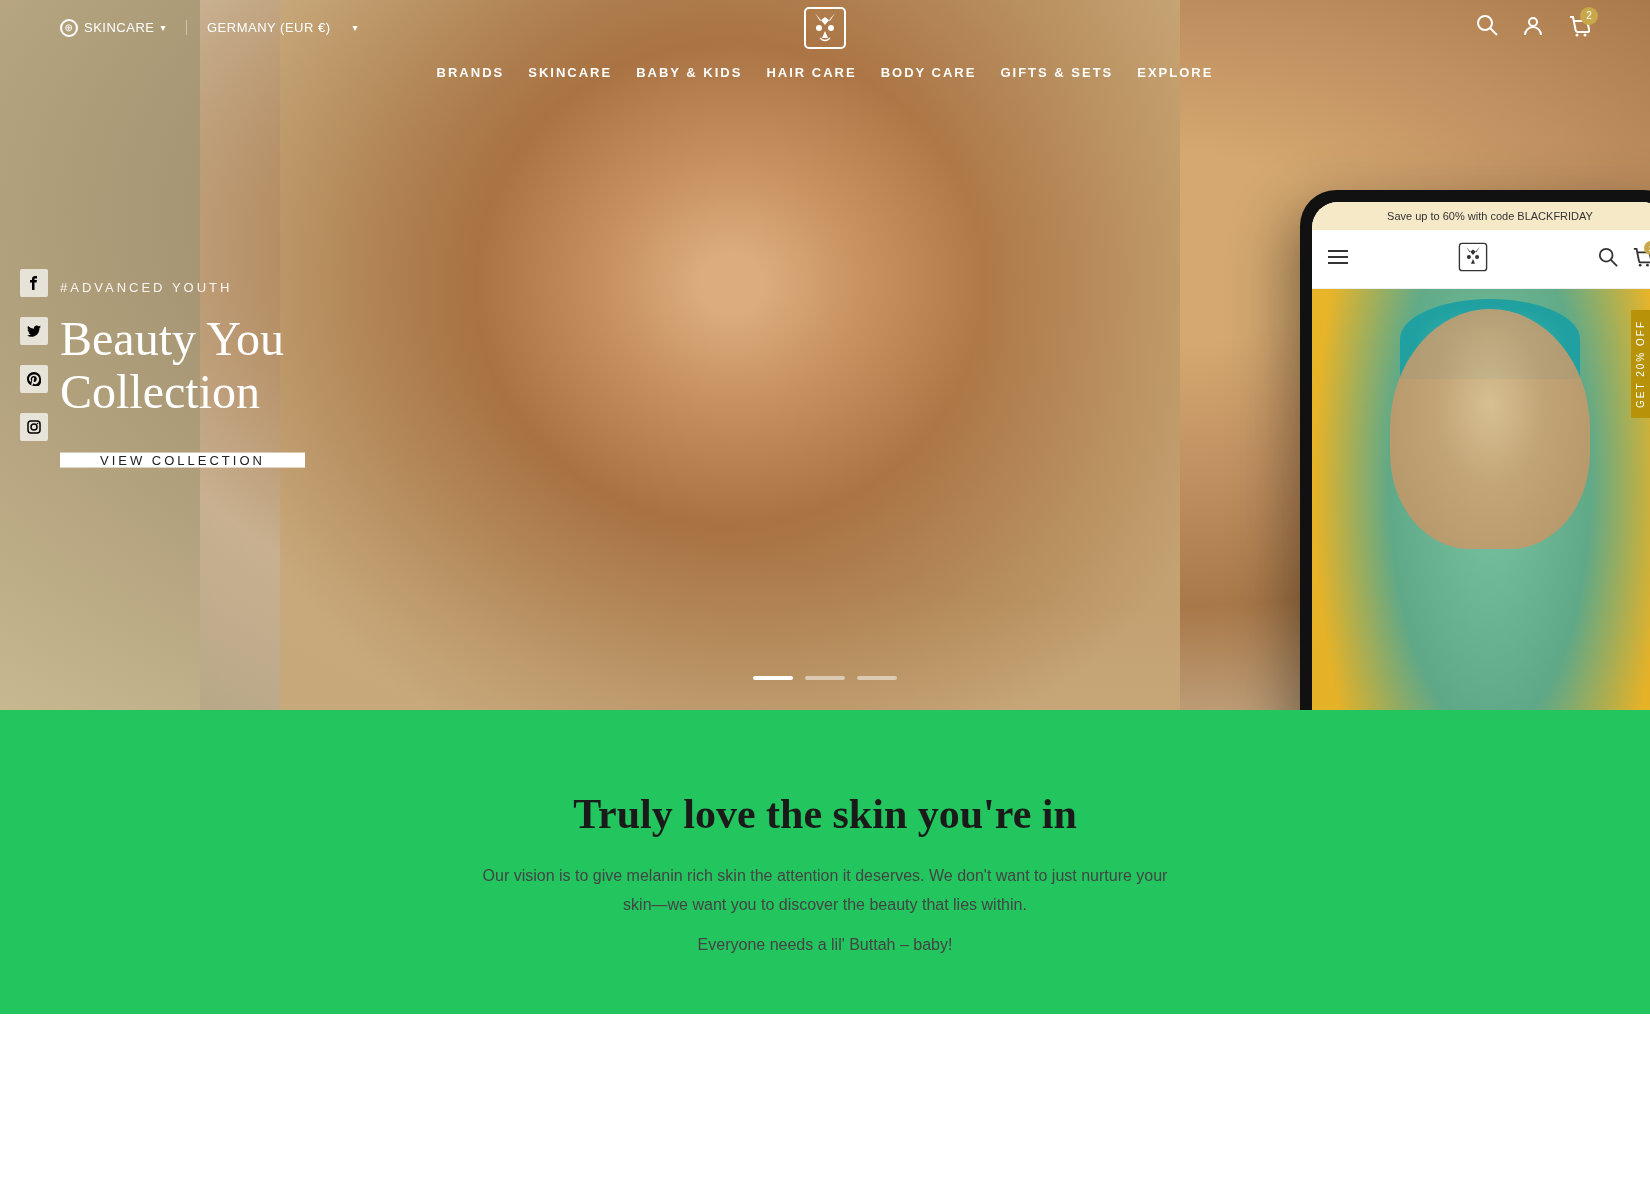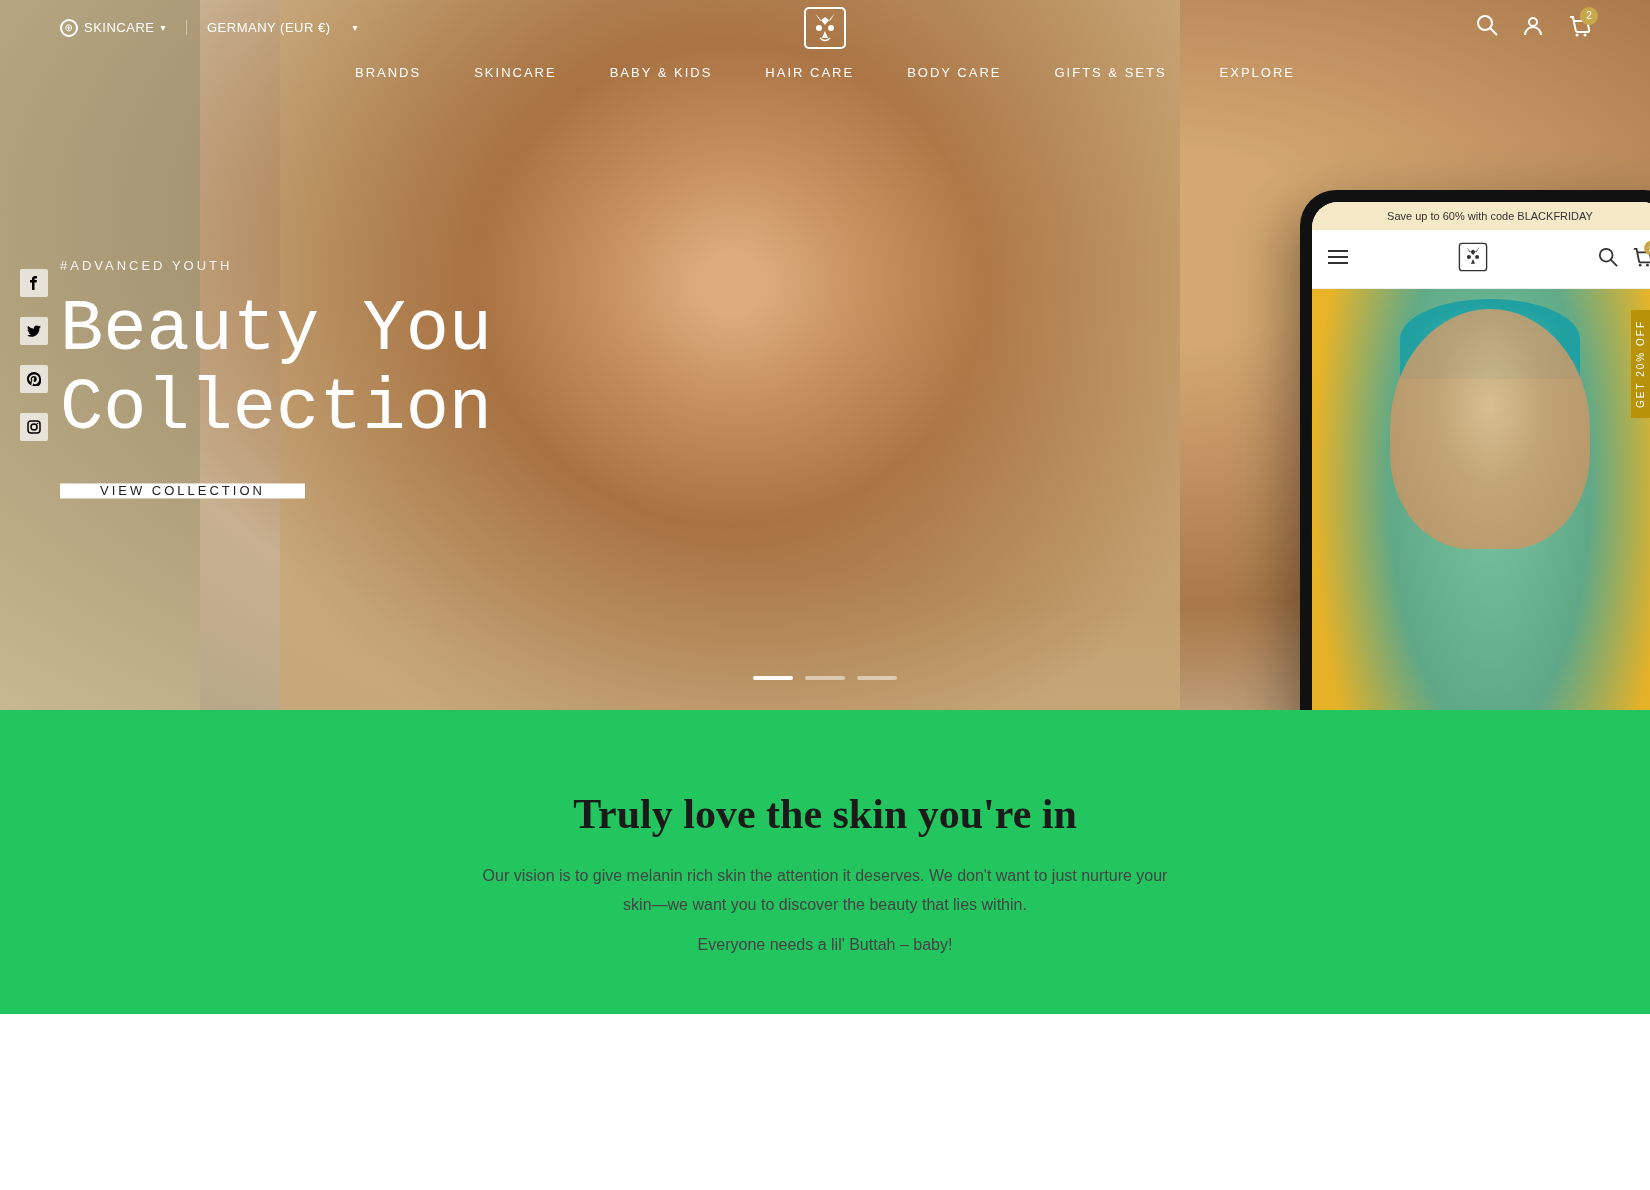--- a/index.html
+++ b/index.html
@@ -85,22 +85,23 @@
       background: #c9a84c;
       color: #fff;
       border-radius: 50%;
       width: 18px; height: 18px;
       font-size: 10px;
       display: flex; align-items: center; justify-content: center;
       font-family: Arial, sans-serif;
     }
     .nav {
       display: flex;
-      gap: 53px;
+      gap: 24px;
       padding: 10px 0;
+      font-weight: bold;
     }
     .nav-item {
       color: #fff;
       font-family: Arial, sans-serif;
       font-size: 13px;
       letter-spacing: 2px;
       text-transform: uppercase;
       cursor: pointer;
       text-decoration: none;
     }
@@ -134,26 +135,26 @@
     }
     .hero-hashtag {
       font-size: 13px;
       font-family: Arial, sans-serif;
       letter-spacing: 3px;
       text-transform: uppercase;
       margin-bottom: 18px;
       color: rgba(255,255,255,0.9);
     }
     .hero-title {
-      font-size: 72px;
+      font-size: 48px;
       font-weight: 400;
       line-height: 1.1;
       margin-bottom: 32px;
       color: #fff;
-      font-family: Liberation Mono, monospace;
+      font-family: Liberation Serif, serif;
     }
     .hero-cta {
       display: inline-block;
       background: #fff;
       color: #222;
       padding: 0 40px;
       font-size: 13px;
       font-family: Arial, sans-serif;
       letter-spacing: 3px;
       text-transform: uppercase;

